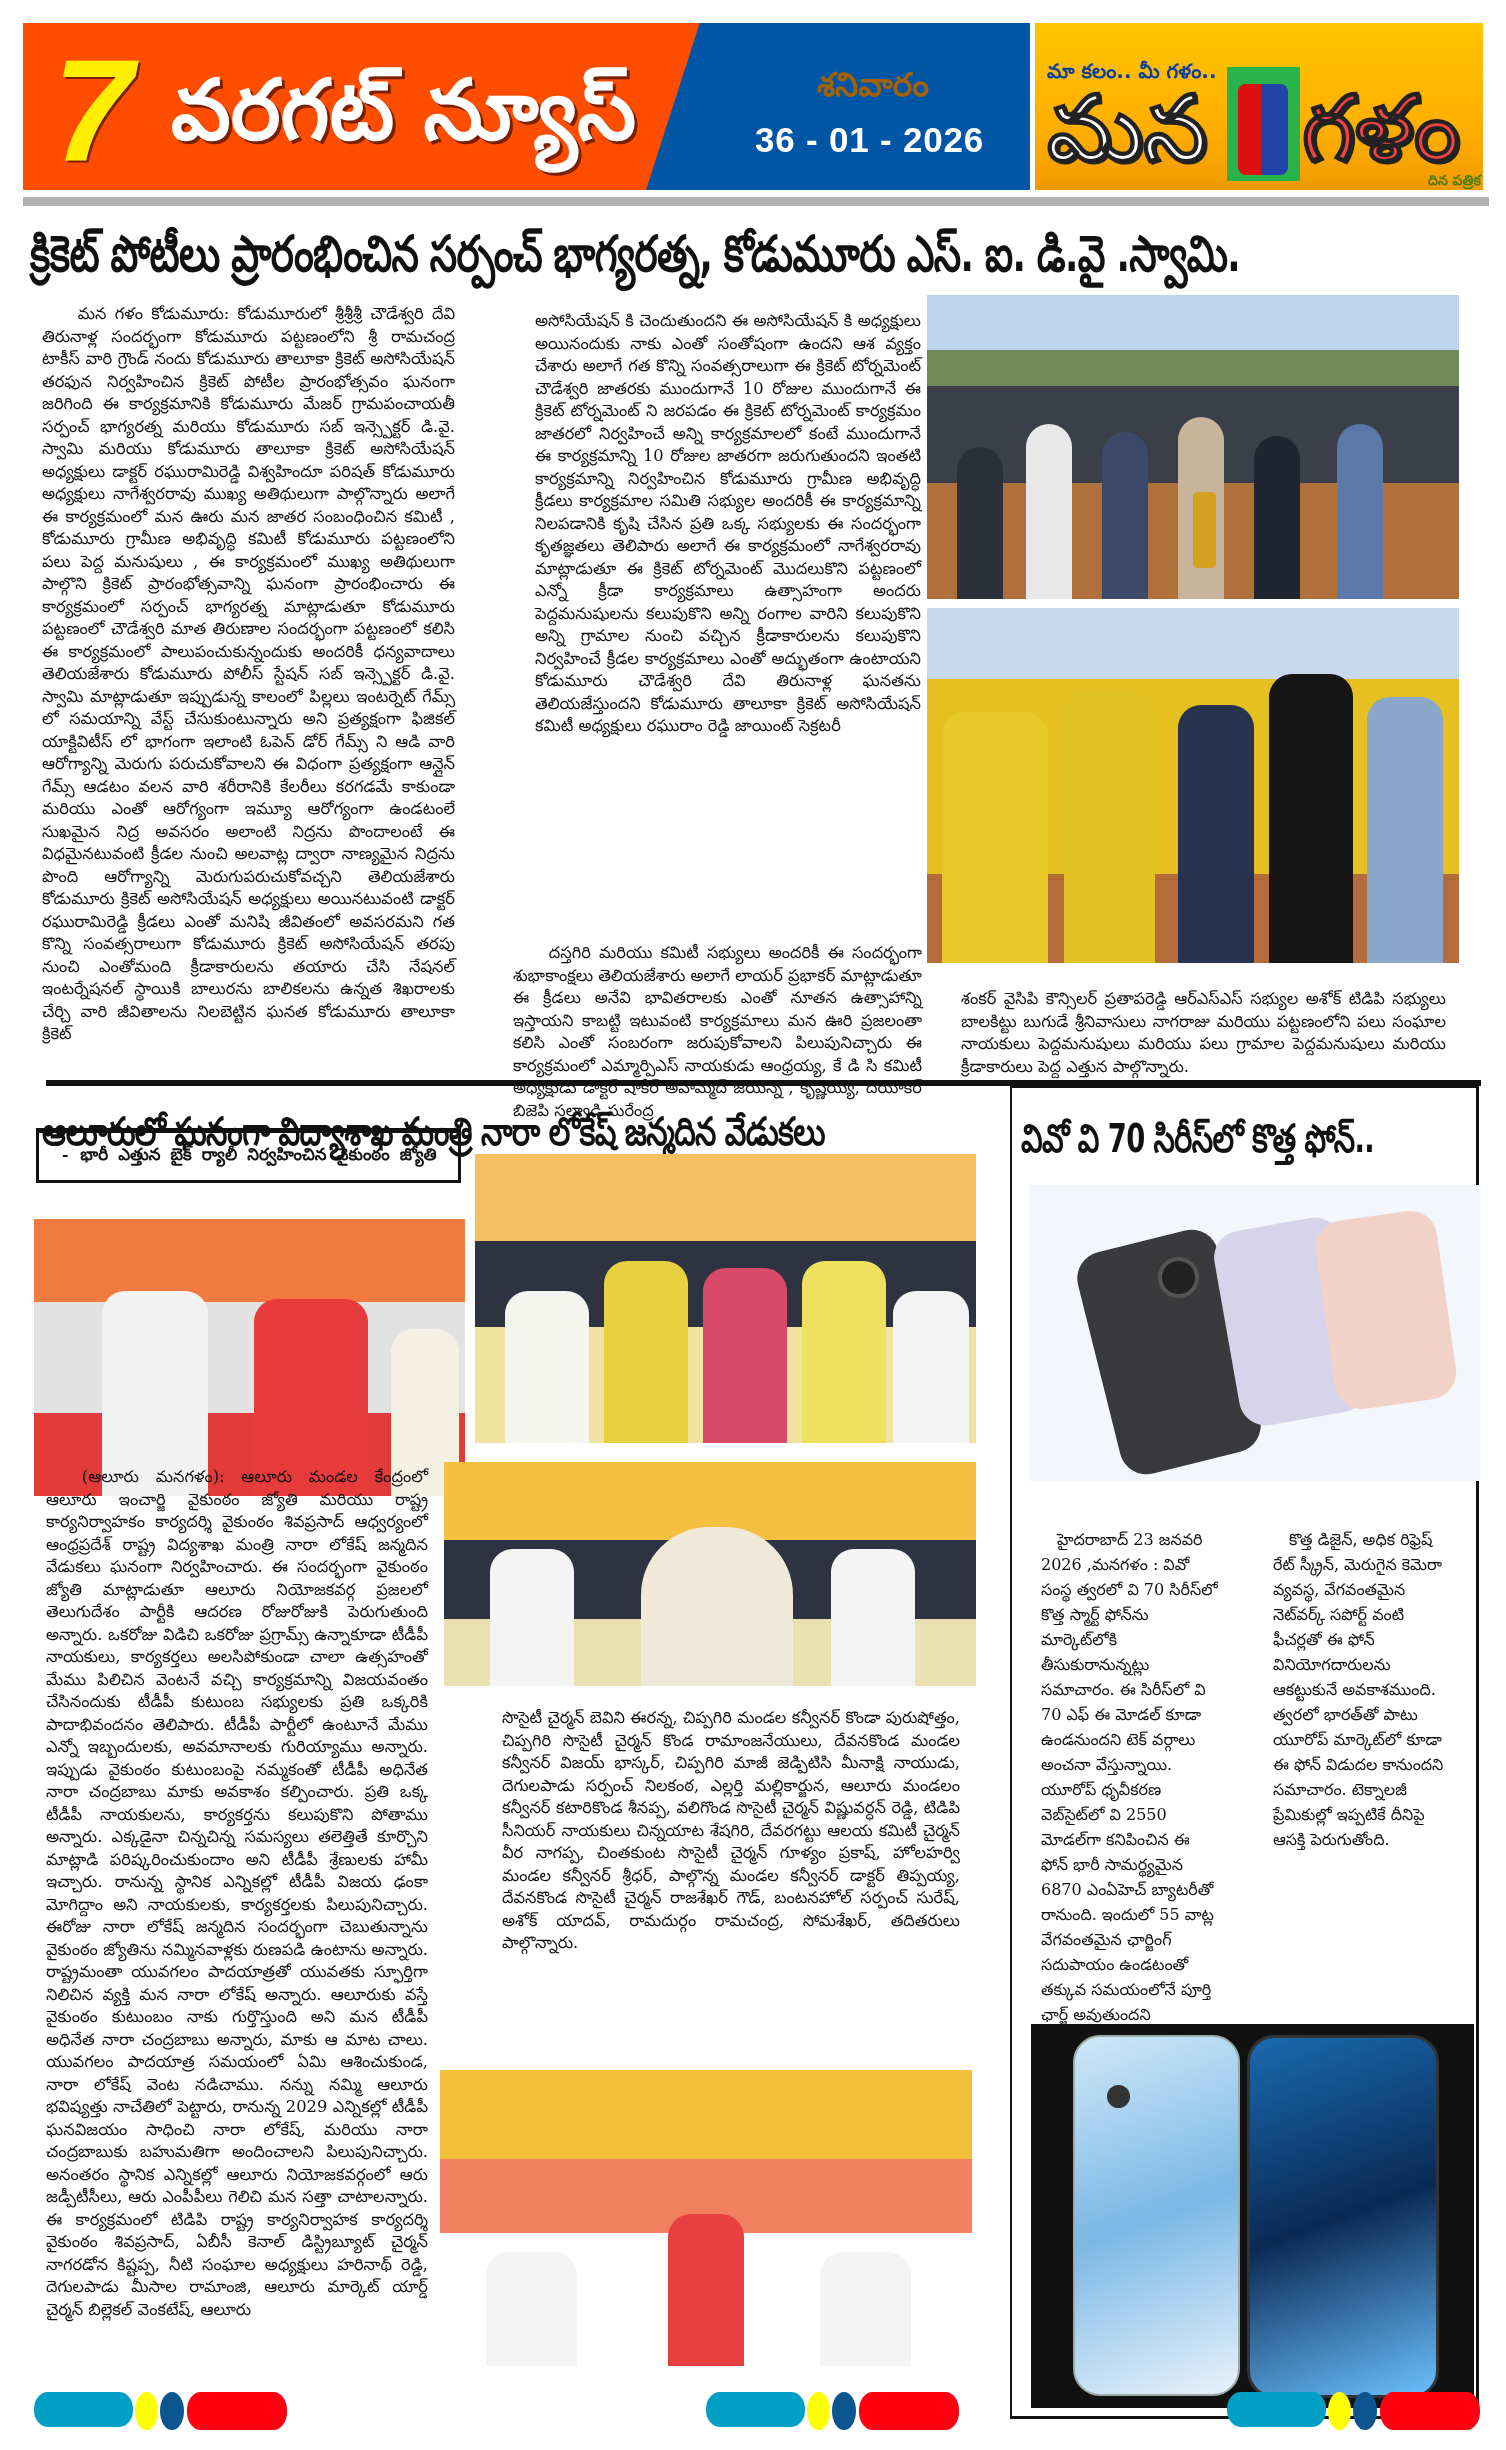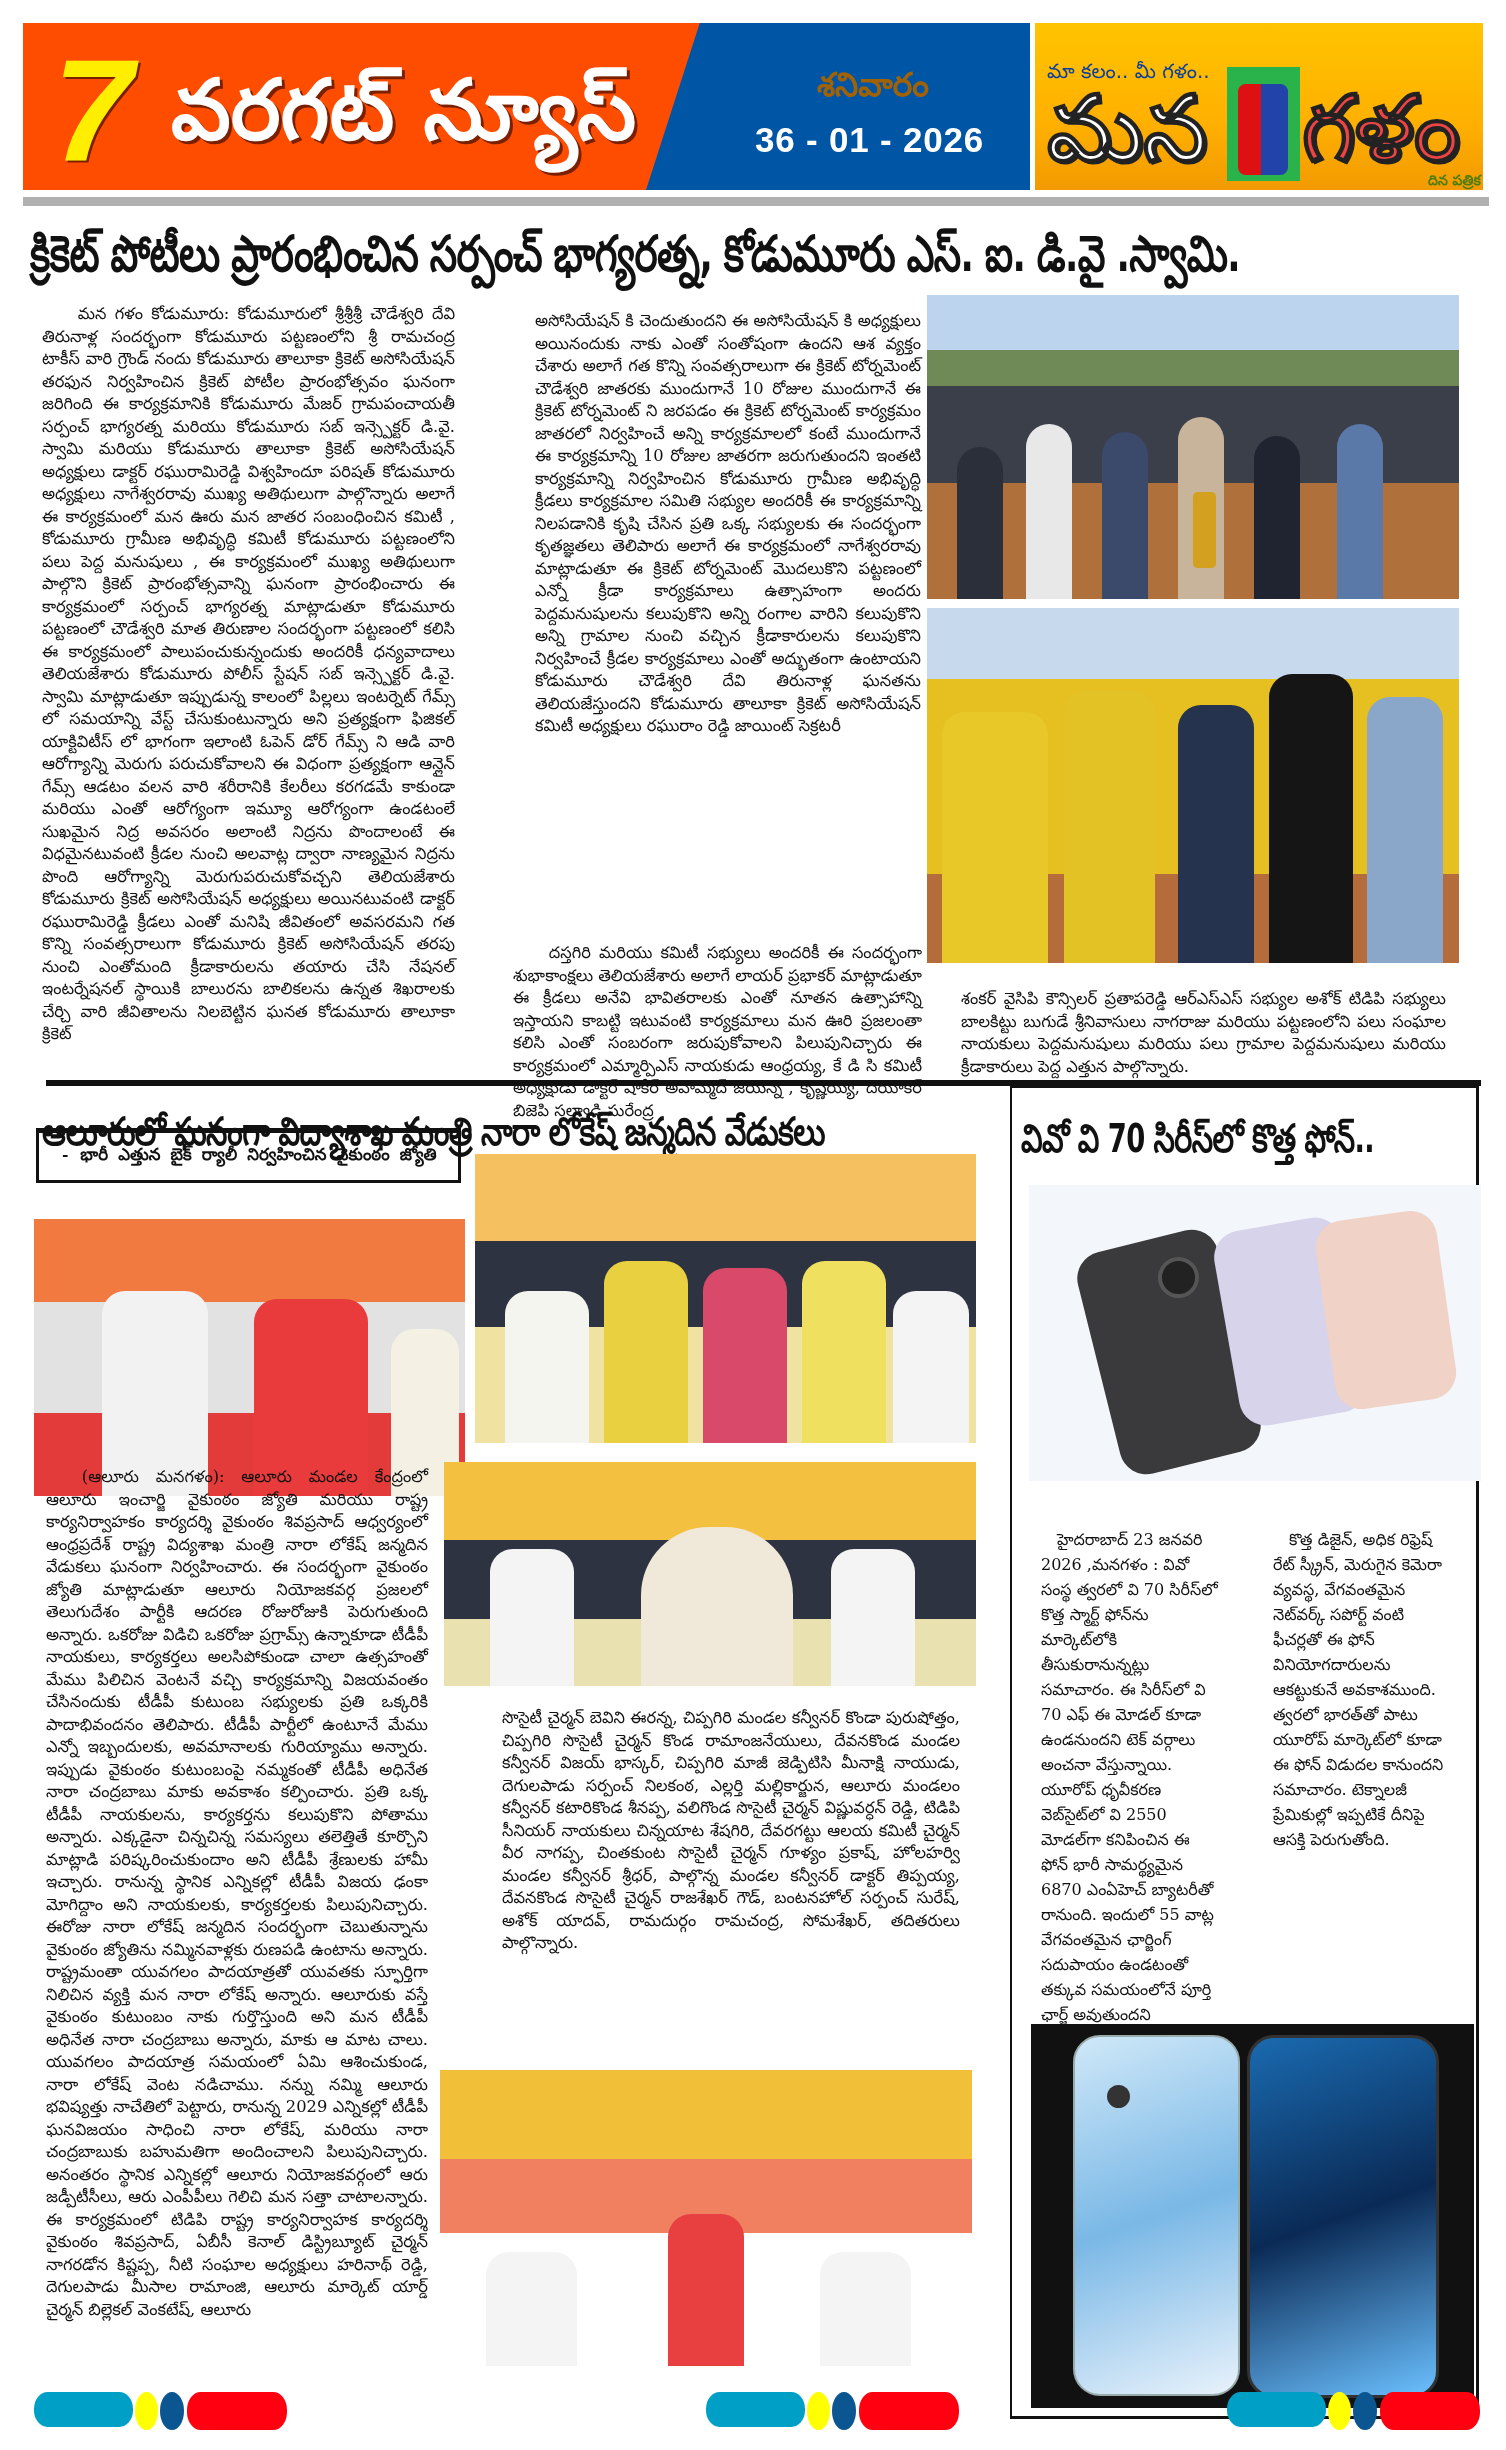--- a/index.html
+++ b/index.html
@@ -6,21 +6,21 @@
   body{width:1507px;height:2450px;position:relative;overflow:hidden;font-family:"DejaVu Sans",sans-serif;color:#111;}
   .abs{position:absolute;}
   
   #hdr-orange{left:23px;top:23px;width:714px;height:167px;background:#ff4d00;clip-path:polygon(0 0,100% 0,93% 100%,0 100%);}
   #hdr-page{left:53px;top:42px;font-size:144px;line-height:137px;font-weight:bold;color:#ffee00;font-family:"Liberation Sans",sans-serif;font-style:italic;text-shadow:2.3px 2.3px 0 #7a2000;}
   #hdr-section{left:171px;top:57px;font-size:84px;line-height:106px;color:#fff;font-weight:bold;text-shadow:3px 3px 0 #7a2000;}
   #hdr-blue{left:646px;top:23px;width:384px;height:167px;background:#0055a5;clip-path:polygon(14% 0,100% 0,100% 100%,0 100%);}
   #hdr-day{left:759px;top:65px;width:228px;text-align:center;font-size:33px;color:#a16207;font-weight:bold;}
   #hdr-date{left:744px;top:120px;width:251px;text-align:center;font-size:35px;color:#fff;font-weight:bold;font-family:"Liberation Sans",sans-serif;letter-spacing:0.8px;}
   #hdr-logo{left:1035px;top:23px;width:448px;height:167px;background:linear-gradient(#ffc400,#ffb000 60%,#f29a00);}
-  #logo-tag{left:1047px;top:59px;font-size:20px;color:#0a3fa0;font-weight:normal;}
+  #logo-tag{left:1047px;top:59px;font-size:20px;color:#0a3fa0;font-weight:bold;}
   #logo-green{left:1227px;top:67px;width:73px;height:114px;background:#2ab34a;}
   #logo-fist{left:1238px;top:84px;width:50px;height:91px;background:linear-gradient(90deg,#d11 0 45%,#2244aa 45% 100%);border-radius:7.6px;}
   #logo-mana{left:1047px;top:76px;font-size:91px;line-height:106px;color:#fff;font-weight:bold;text-shadow:2.3px 2.3px 0 #222;-webkit-text-stroke:1.5px #222;}
   #logo-galam{left:1302px;top:76px;font-size:91px;line-height:106px;color:#ef4444;font-weight:bold;text-shadow:2.3px 2.3px 0 #222;text-align:center;-webkit-text-stroke:1.5px #222;}
   #logo-sub{left:1428px;top:172px;font-size:14px;color:#4d7c0f;font-weight:bold;}
   #grey-bar{left:23px;top:197px;width:1466px;height:9px;background:#b0b0b0;}
   .headline{font-weight:bold;color:#111;white-space:nowrap;font-family:"DejaVu Sans Condensed","DejaVu Sans",sans-serif;transform-origin:left top;}
   #hl1{left:30px;top:220px;font-size:50px;line-height:68px;transform:scaleX(.78);letter-spacing:-0.8px;}
   .body{font-size:16.3px;line-height:22.5px;text-align:justify;color:#111;font-family:"DejaVu Serif",serif;}
   .body p{margin:12px;text-indent:2.2em;}

